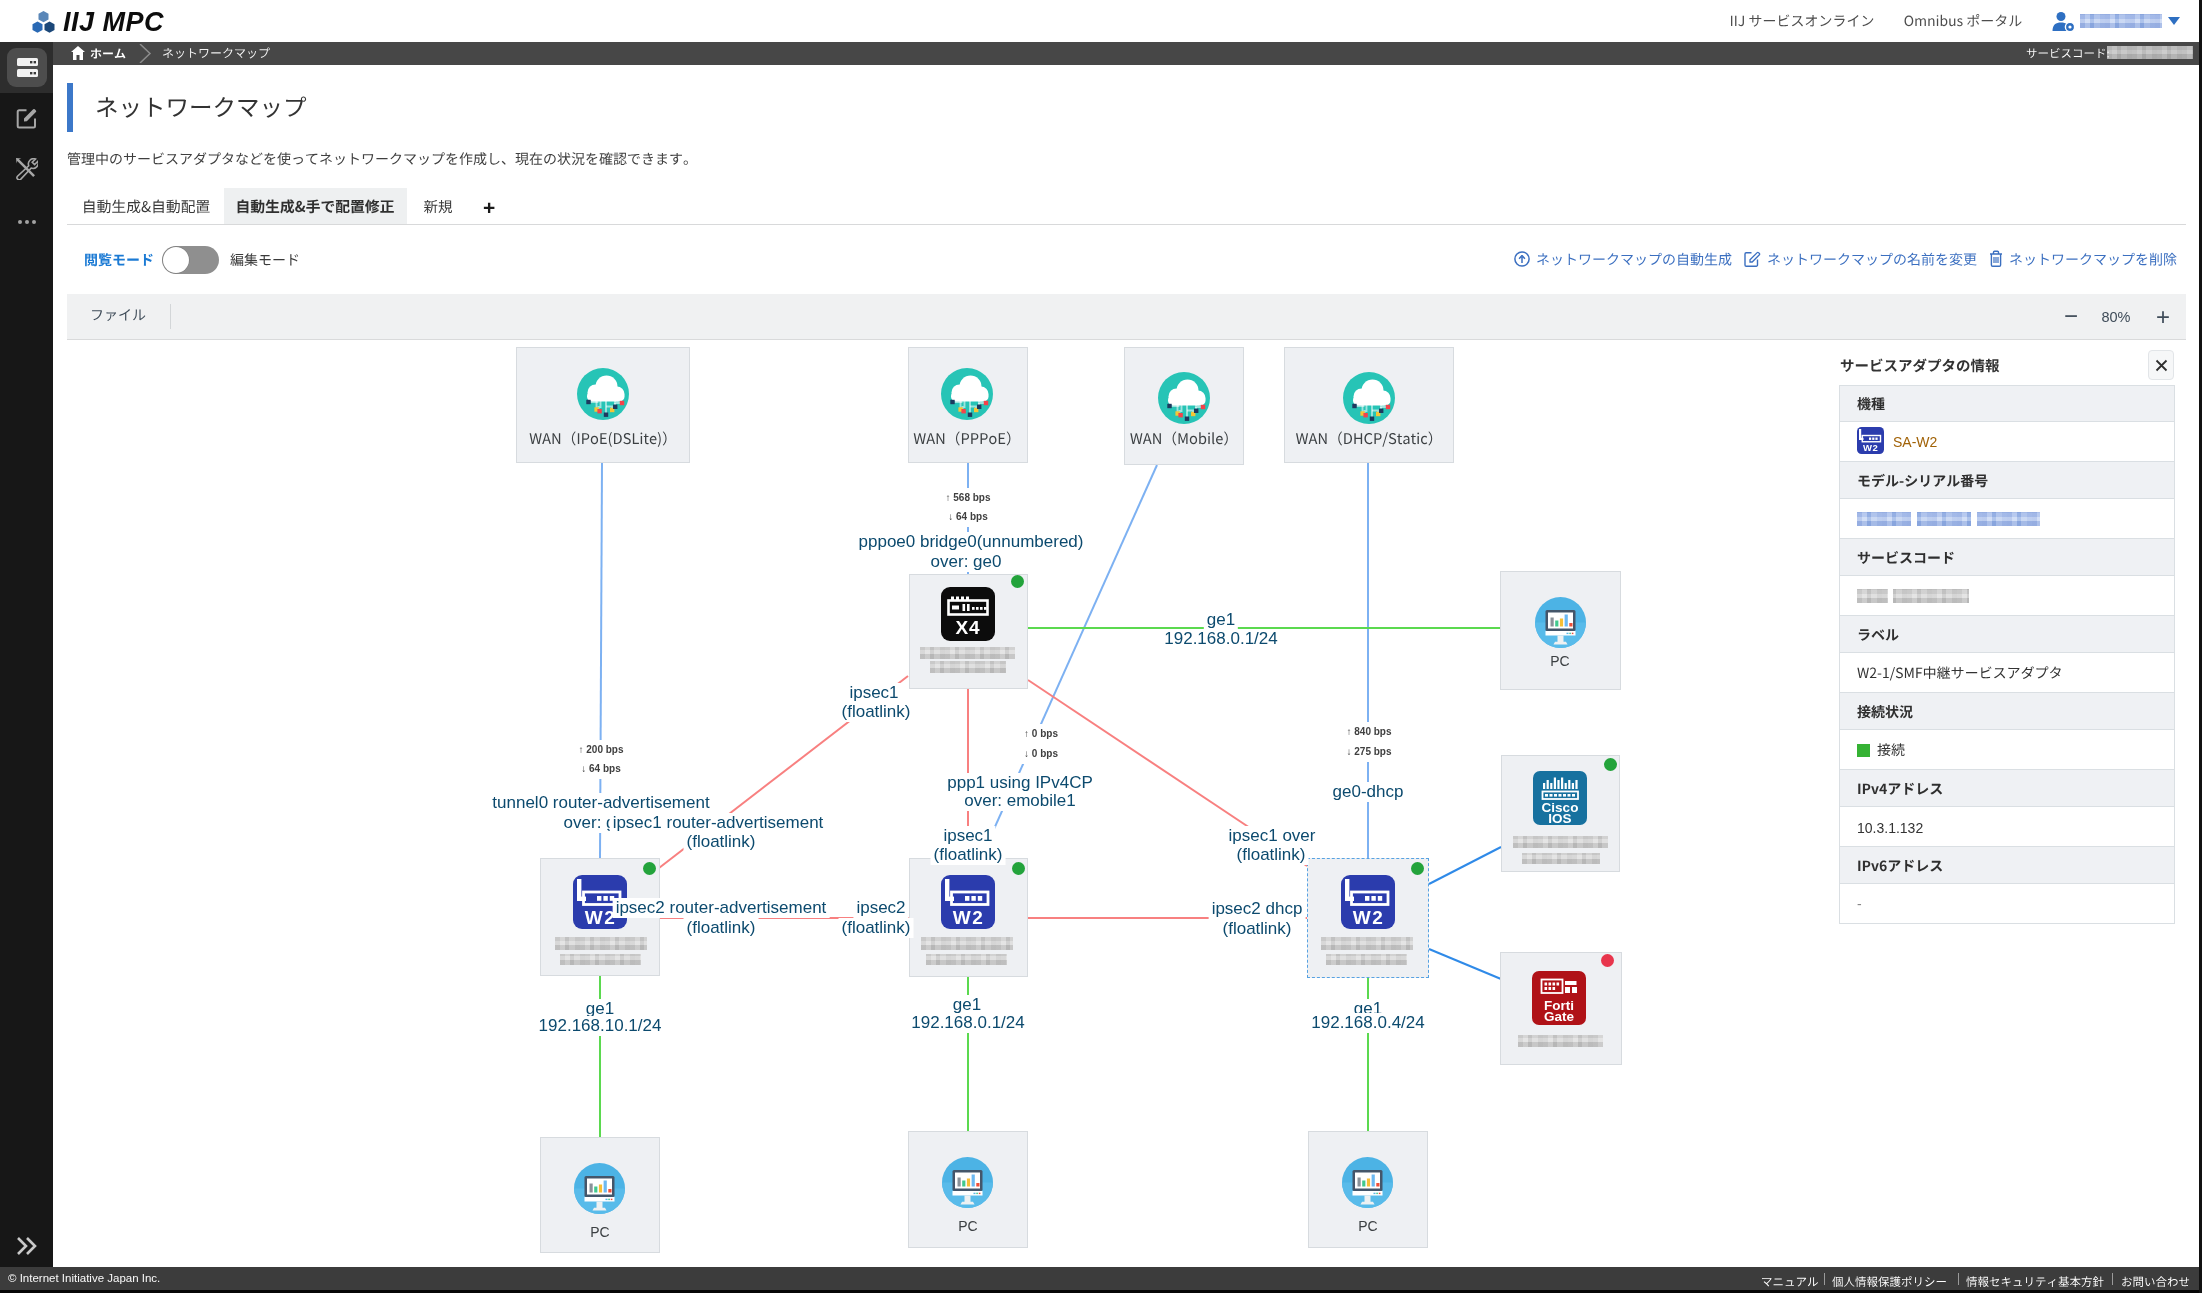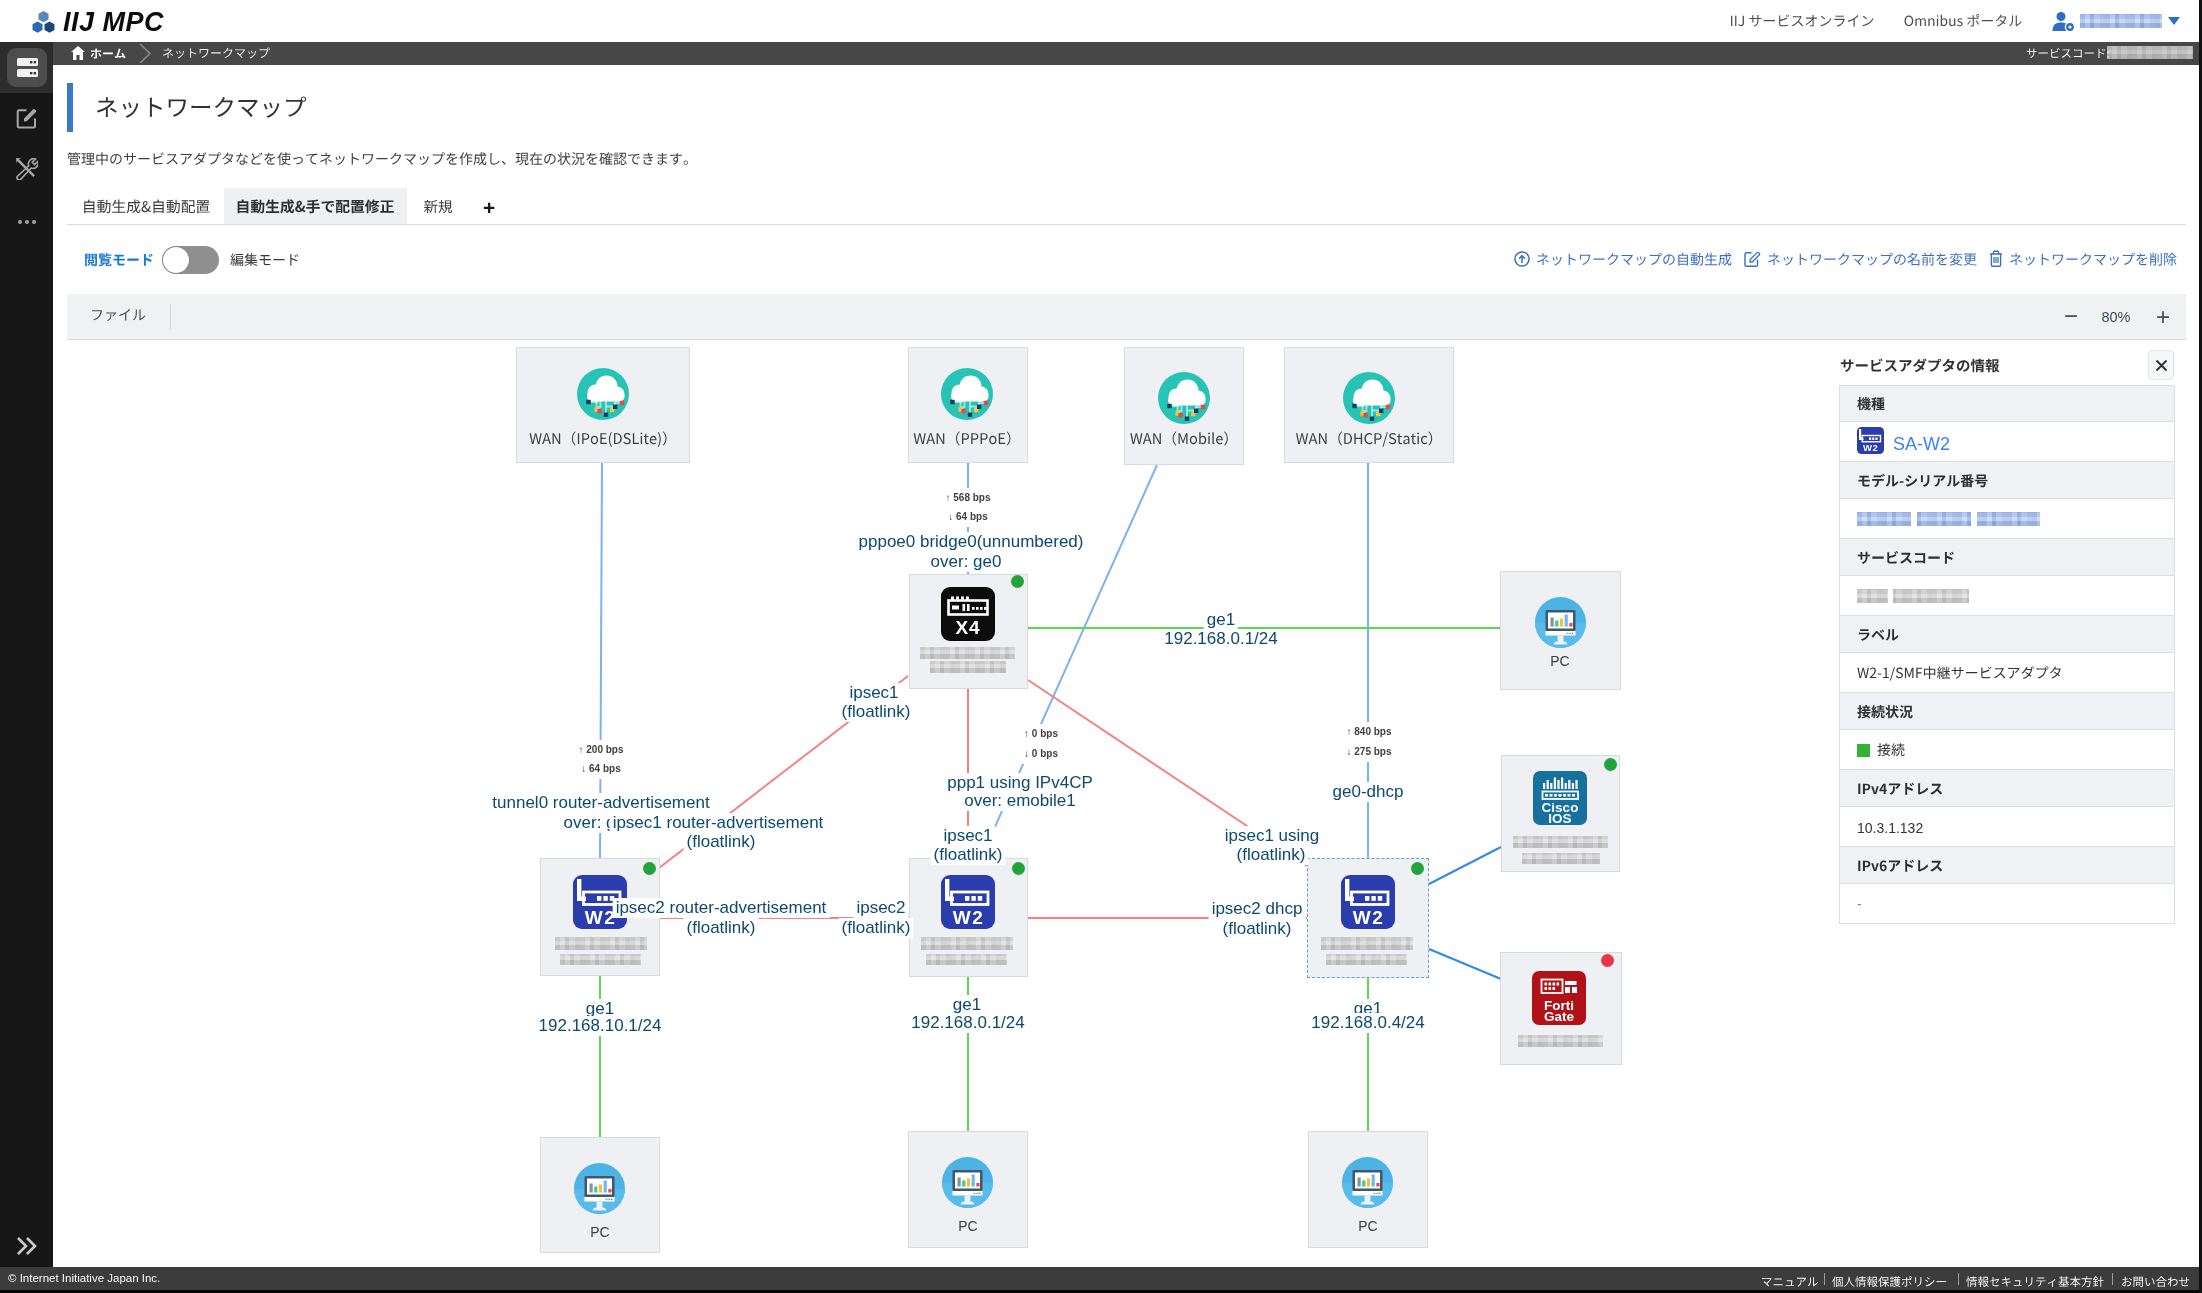--- a/index.html
+++ b/index.html
@@ -347,21 +347,21 @@
 <div class="lab" style="left:1020px;top:791px">over: emobile1</div>
 <div class="lab" style="left:1368px;top:782px">ge0-dhcp</div>
 <div class="lab" style="left:1221px;top:610px">ge1</div>
 <div class="lab" style="left:1221px;top:629px">192.168.0.1/24</div>
 <div class="lab" style="left:874px;top:683px">ipsec1</div>
 <div class="lab" style="left:876px;top:702px">(floatlink)</div>
 <div class="lab" style="left:718px;top:813px">ipsec1 router-advertisement</div>
 <div class="lab" style="left:721px;top:832px">(floatlink)</div>
 <div class="lab" style="left:968px;top:826px">ipsec1</div>
 <div class="lab" style="left:968px;top:845px">(floatlink)</div>
-<div class="lab" style="left:1272px;top:826px">ipsec1 using</div>
+<div class="lab" style="left:1272px;top:826px">ipsec1 over</div>
 <div class="lab" style="left:1271px;top:845px">(floatlink)</div>
 <div class="lab" style="left:721px;top:898px">ipsec2 router-advertisement</div>
 <div class="lab" style="left:721px;top:918px">(floatlink)</div>
 <div class="lab" style="left:881px;top:898px">ipsec2</div>
 <div class="lab" style="left:876px;top:918px">(floatlink)</div>
 <div class="lab" style="left:1257px;top:899px">ipsec2 dhcp</div>
 <div class="lab" style="left:1257px;top:919px">(floatlink)</div>
 <div class="lab" style="left:600px;top:999px">ge1</div>
 <div class="lab" style="left:600px;top:1016px">192.168.10.1/24</div>
 <div class="lab" style="left:967px;top:995px">ge1</div>
@@ -384,21 +384,21 @@
 <div class="pcell pval" style="top:653px;height:40px"></div>
 <div class="pcell phead" style="top:693px;height:37px"></div>
 <div class="pcell pval" style="top:730px;height:40px"></div>
 <div class="pcell phead" style="top:770px;height:37px"></div>
 <div class="pcell pval" style="top:807px;height:40px"></div>
 <div class="pcell phead" style="top:847px;height:37px"></div>
 <div class="pcell pval" style="top:884px;height:40px"></div>
 <svg class="abs" style="left:1857px;top:427px" width="27" height="27" viewBox="0 0 54 54">
     <use href="#w2icon"></use>
   </svg>
-<div class="abs" style="left:1893px;top:434px;font-size:18px;color:#3b82f6">SA-W2</div>
+<div class="abs" style="left:1893px;top:434px;font-size:14px;color:#a16207">SA-W2</div>
 <div class="mos blue abs" style="left:1857px;top:512px;width:183px;height:14px"></div>
 <div class="abs" style="left:1911px;top:512px;width:6px;height:14px;background:#fff"></div>
 <div class="abs" style="left:1971px;top:512px;width:6px;height:14px;background:#fff"></div>
 <div class="mos abs" style="left:1857px;top:589px;width:112px;height:14px"></div>
 <div class="abs" style="left:1888px;top:589px;width:5px;height:14px;background:#fff"></div>
 <div class="abs" style="left:1857px;top:744px;width:13px;height:13px;background:#35b234"></div>
 <div class="abs" style="left:1857px;top:820px;font-size:14px;color:#333">10.3.1.132</div>
 <div class="abs" style="left:1857px;top:896px;font-size:14px;color:#888">-</div>
 
 <div class="abs" style="left:0;top:1267px;width:2202px;height:23px;background:#3c3c3c"></div>

